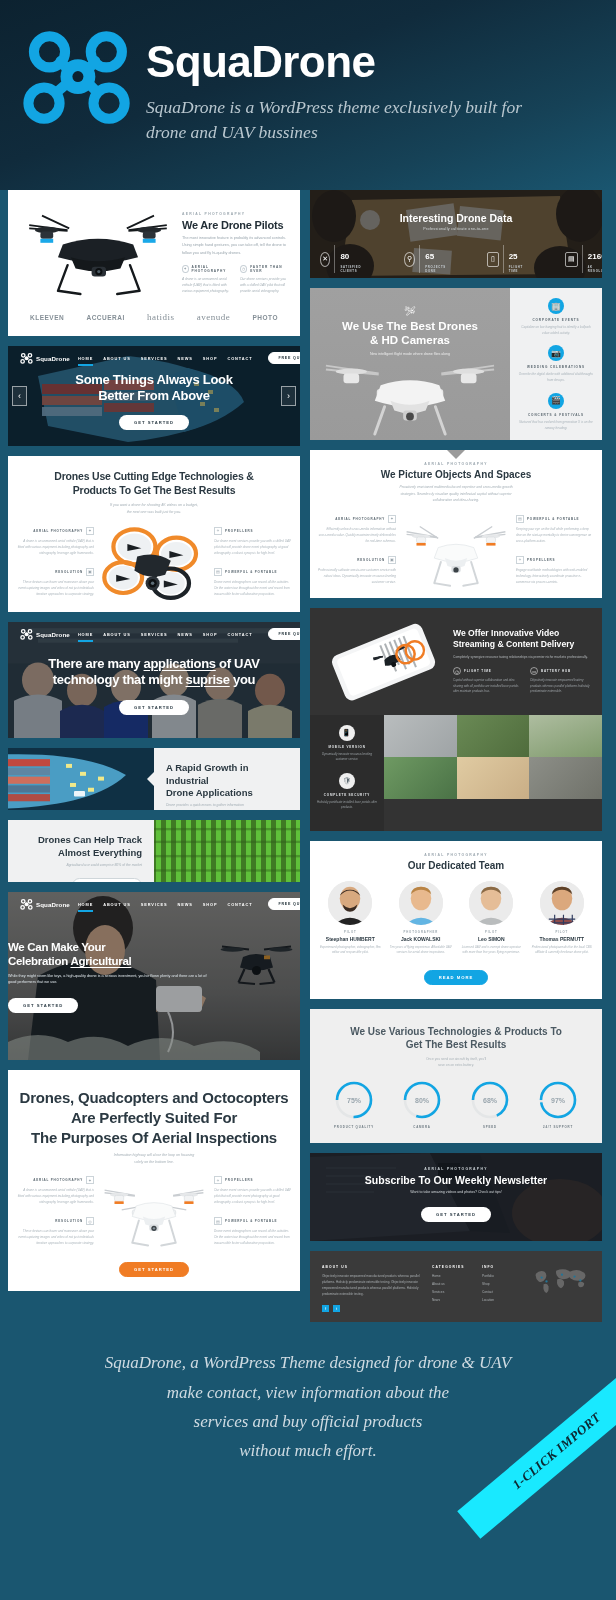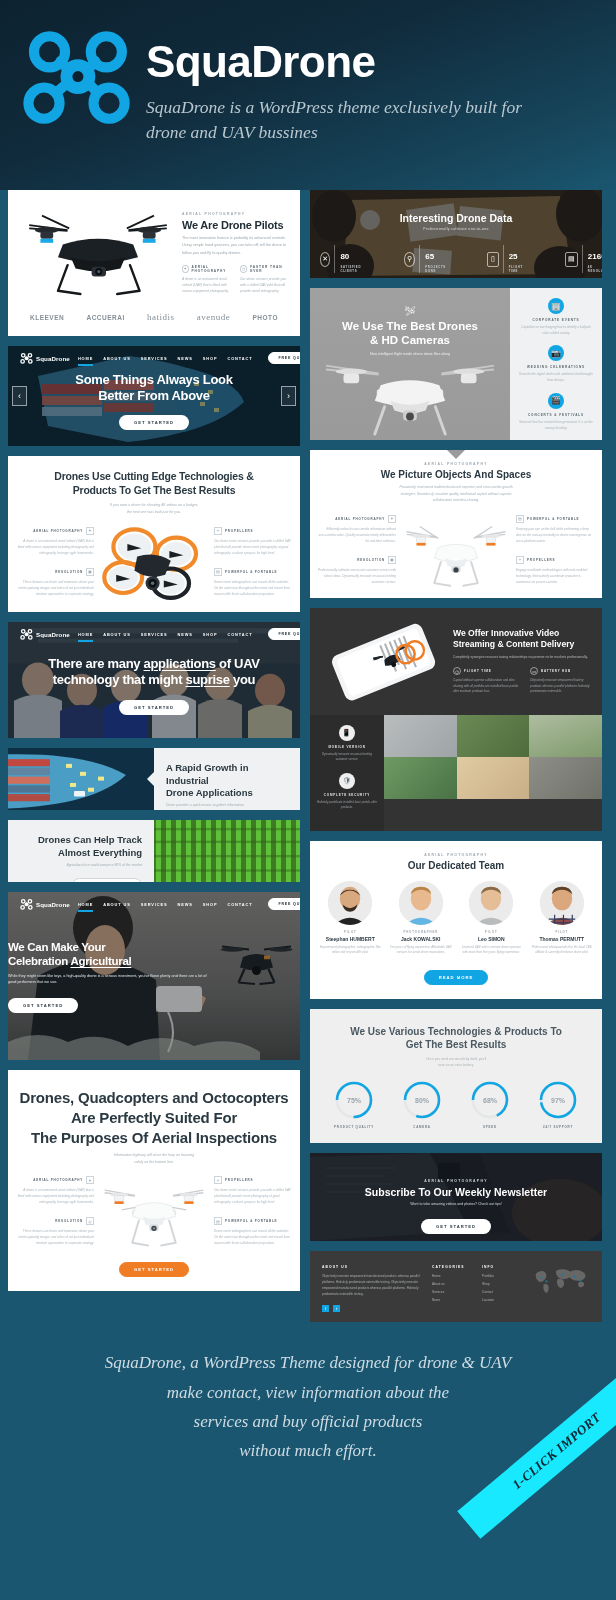--- a/index.html
+++ b/index.html
@@ -263,21 +263,21 @@
   .ring .cc svg { transform: rotate(-90deg); display:block;}
   .ring .cc span {
     position:absolute; inset:0; display:flex; align-items:center; justify-content:center;
     font-size:7px; font-weight:700; color:#9aa6ae;
   }
   .ring .rl { font-size:2.9px; font-weight:700; letter-spacing:.8px; color:#6d7a82;}
 
   
   .c-news { position:relative; height:88px; overflow:hidden; background:#1c2227;}
   .c-news .ov { position:absolute; inset:0; background: rgba(16,22,28,.6); }
-  .c-news .ct { position:relative;z-index:3;text-align:center;padding-top:26px;}
+  .c-news .ct { position:relative;z-index:3;text-align:center;padding-top:14px;}
   .c-news h3 { color:#fff; font-size:10.5px; font-weight:700;}
   .c-news .sub { color:#d5dadd; font-size:3.6px; margin-top:4px;}
   .c-news .cta { margin-top:8px; }
 
   
   .c-foot { background:#3a3a3a; padding: 14px 12px 10px; display:flex; gap:10px; position:relative; min-height: 66px;}
   .f-about { flex: 0 0 100px; }
   .f-h { color:#fff; font-size:3.3px; font-weight:700; letter-spacing:1.1px; margin-bottom:5px;}
   .f-about p { color:#a9aeb1; font-size:3px; line-height:1.95; }
   .f-social { display:flex; gap:4px; margin-top:8px; }

